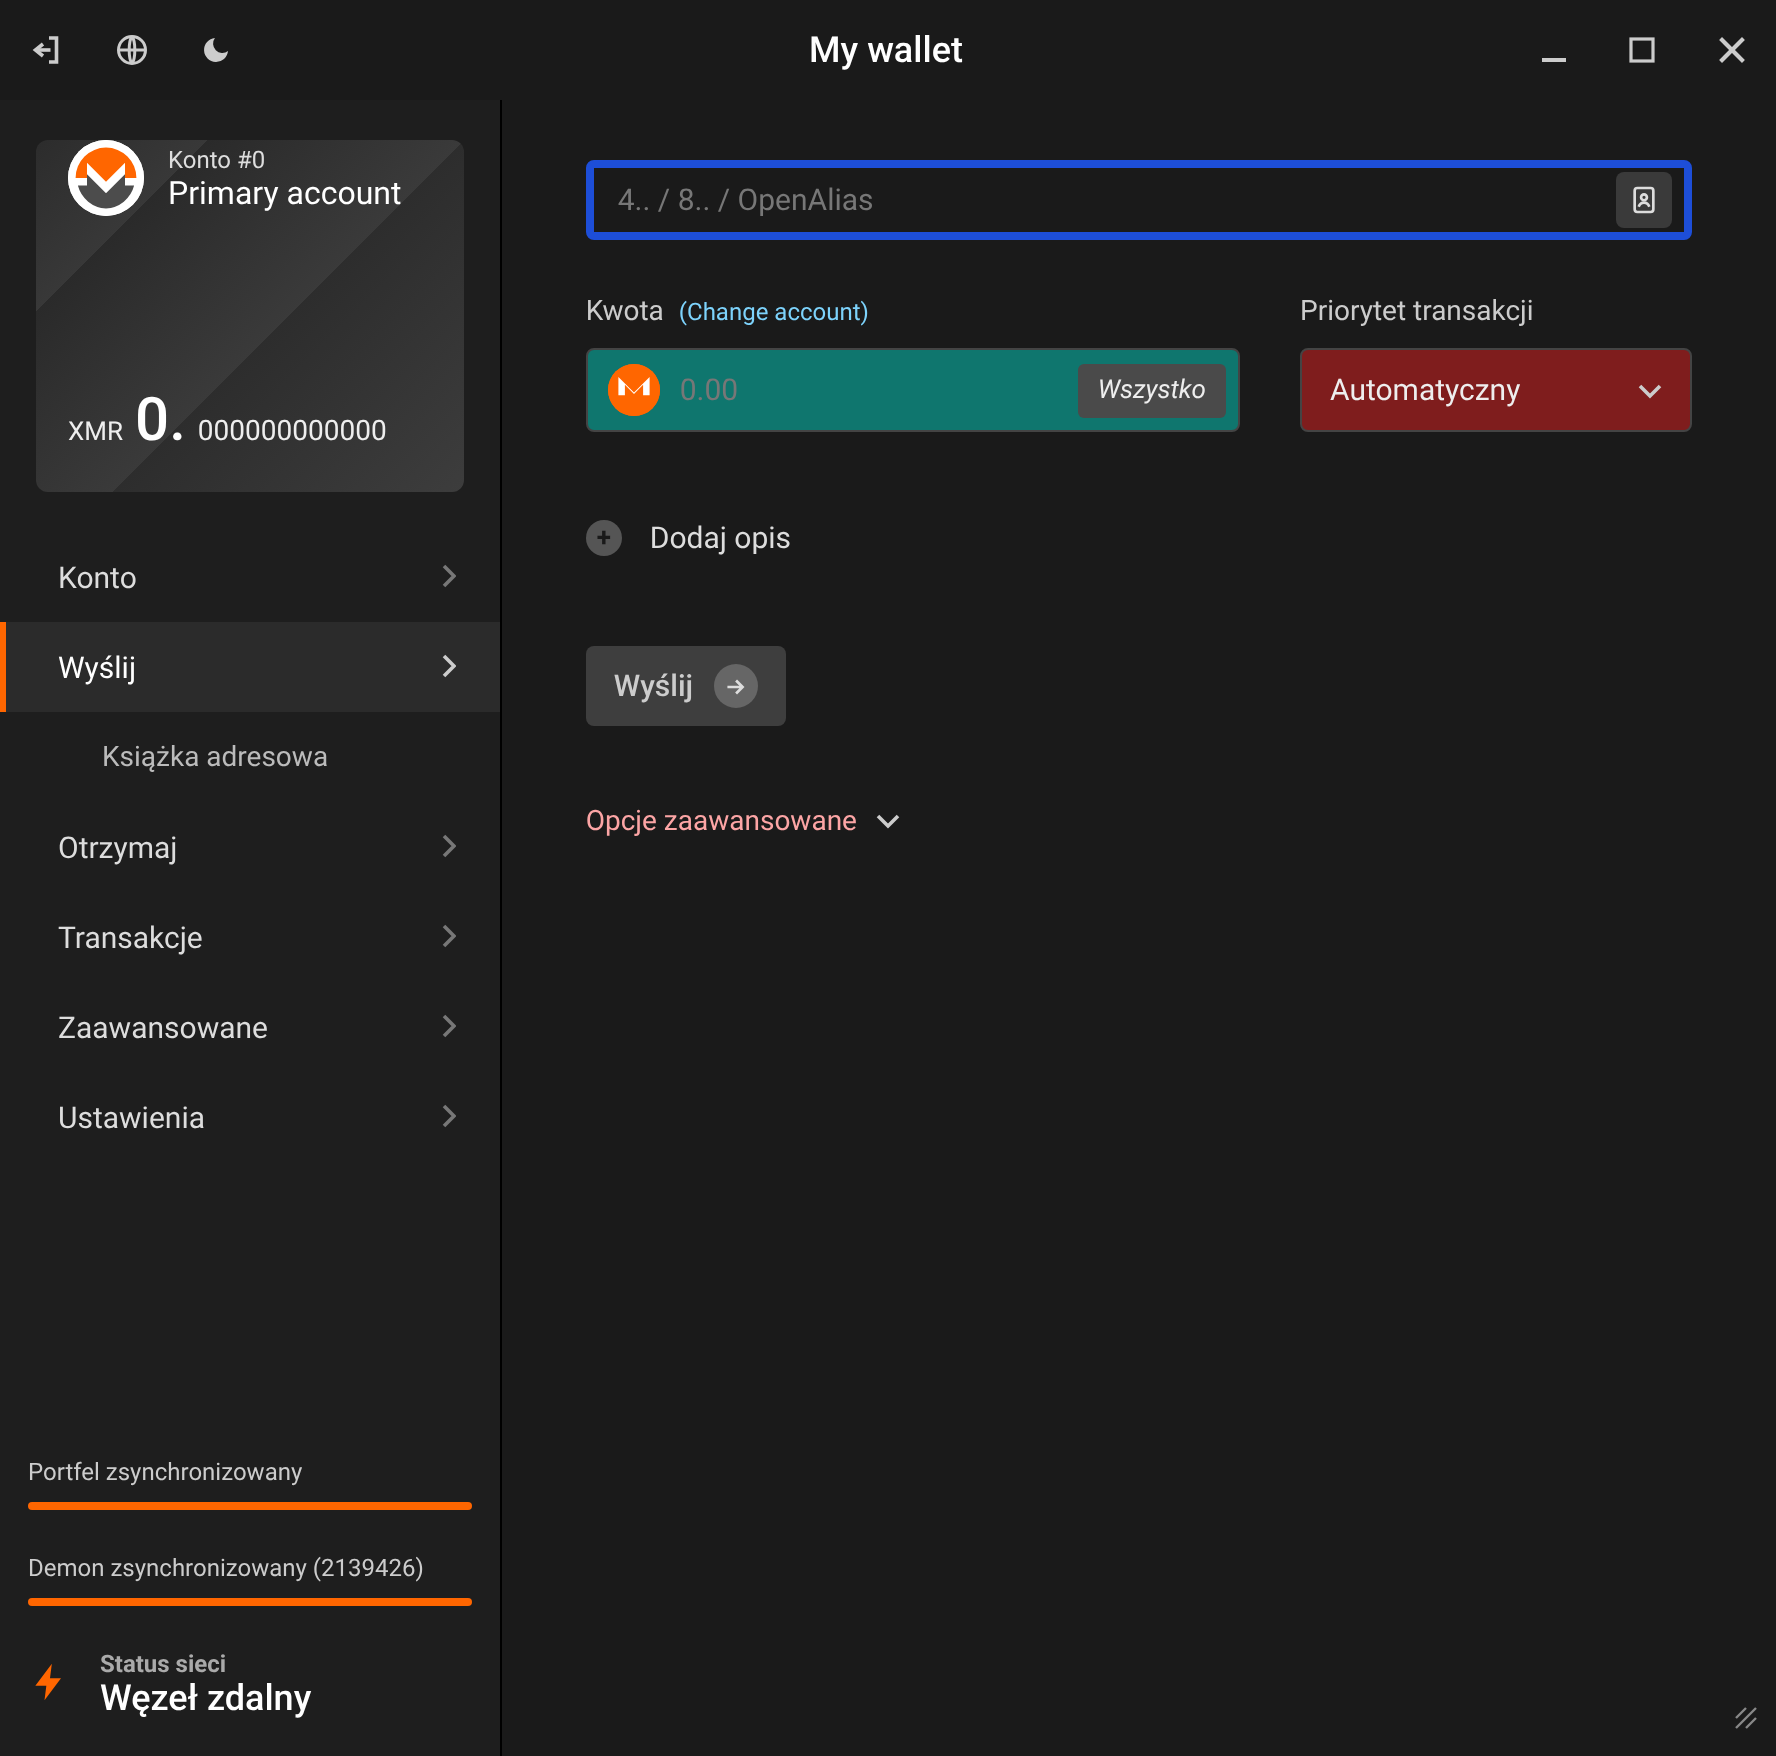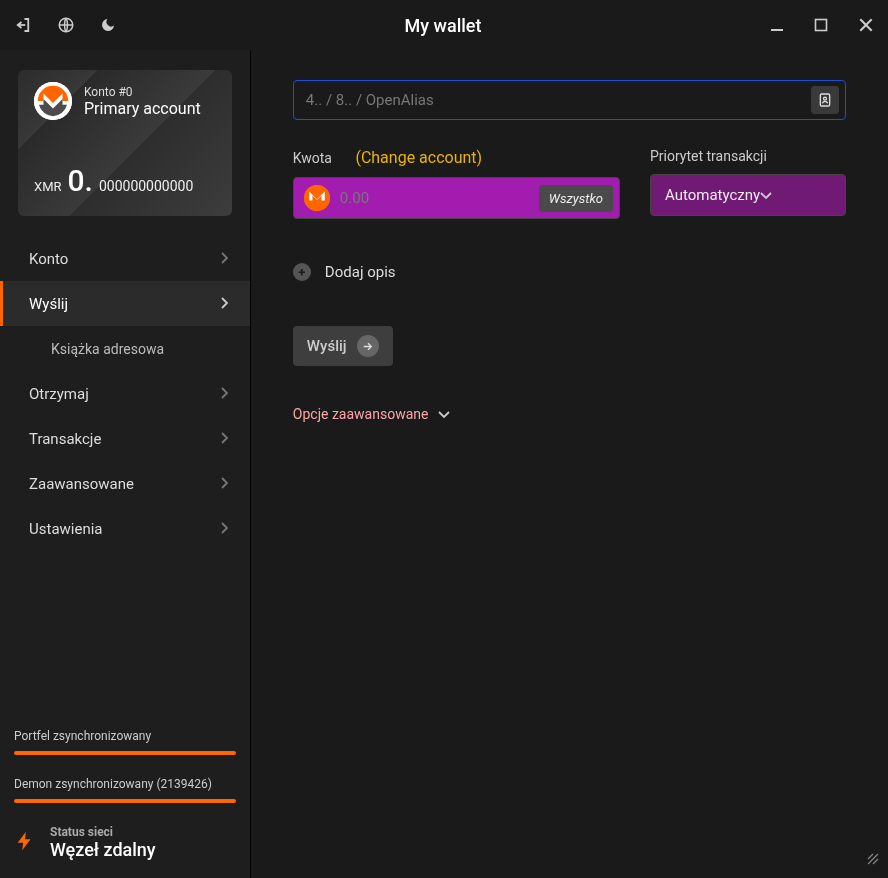--- a/index.html
+++ b/index.html
@@ -5,21 +5,21 @@
   * { box-sizing: border-box; margin: 0; padding: 0; font-family: -apple-system, BlinkMacSystemFont, "Segoe UI", Roboto, sans-serif; }
   body { width: 888px; height: 878px; background: #1a1a1a; color: #fff; overflow: hidden; position: relative; }
   .titlebar { height: 50px; display: flex; align-items: center; padding: 0 14px; background: #1a1a1a; }
   .titlebar .left-icons { display: flex; gap: 25px; align-items: center; }
   .titlebar .title { flex: 1; text-align: center; font-size: 18px; color: #fff; font-weight:500;}
   .titlebar .win-ctl { display: flex; gap: 30px; align-items: center; }
   .icon-btn { cursor: pointer; color: #ccc; display:inline-flex; align-items:center; justify-content:center;}
   .icon-btn svg{display:block;}
   .content { display: flex; height: 828px; }
   .sidebar { width: 300px; background: #1e1e1e; display: flex; flex-direction: column; border-right:1px solid #000;}
-  .card { margin: 20px 18px 10px 18px; height: 146px; border-radius: 6px; background: linear-gradient(135deg, #2c2c2c 0%, #383838 22%, #2a2a2a 22%, #3a3a3a 55%, #2d2d2d 55%, #3d3d3d 100%); padding: 12px 16px; position:relative;}
+  .card { margin: 20px 18px 10px 18px; height: 176px; border-radius: 6px; background: linear-gradient(135deg, #2c2c2c 0%, #383838 22%, #2a2a2a 22%, #3a3a3a 55%, #2d2d2d 55%, #3d3d3d 100%); padding: 0 16px; position:relative;}
   .card-top{display:flex;align-items:center;gap:12px;}
   .monero-logo{width:38px;height:38px;border-radius:50%;background:#fff;display:flex;align-items:center;justify-content:center;flex-shrink:0;}
   .card-acct-num{font-size:12px;color:#ddd;}
   .card-acct-name{font-size:16px;color:#fff;}
   .card-balance{position:absolute;bottom:18px;left:16px;display:flex;align-items:baseline;gap:6px;}
   .card-balance .cur{font-size:13px;color:#eee;}
   .card-balance .big{font-size:30px;font-weight:500;color:#fff;}
   .card-balance .small{font-size:14px;color:#eee;}
   .nav{margin-top:10px;}
   .nav-item{display:flex;align-items:center;justify-content:space-between;padding:0 22px 0 26px;height:45px;color:#ddd;font-size:15px;cursor:pointer;border-left:3px solid transparent;}
@@ -27,34 +27,34 @@
   .nav-item.sub{padding-left:48px;font-size:14px;color:#bbb;}
   .nav-chevron{color:#777;}
   .sidebar-bottom{margin-top:auto;padding:0 14px 18px 14px;}
   .sync-label{font-size:12px;color:#ccc;font-weight:normal;margin-bottom:8px;}
   .sync-bar{height:4px;background:#ff6600;border-radius:2px;margin-bottom:22px;width:100%;}
   .net-row{display:flex;gap:14px;align-items:center;margin-top:6px;}
   .net-status-label{font-size:12px;color:#aaa;font-weight:bold;}
   .net-status-value{font-size:18px;color:#fff;font-weight:500;}
   .main{flex:1;padding:30px 42px;background:#1a1a1a;position:relative;}
   .field-label{font-size:14px;color:#ccc;margin-bottom:10px;}
-  .input-wrap{display:flex;align-items:center;background:#1a1a1a;border:1px solid #1d4ed8;border-radius:4px;height:40px;padding:0 6px 0 12px;}
+  .input-wrap{display:flex;align-items:center;background:#1a1a1a;border:4px solid #1d4ed8;border-radius:4px;height:40px;padding:0 6px 0 12px;}
   .input-wrap input{flex:1;background:transparent;border:none;outline:none;color:#fff;font-size:15px;}
   .input-wrap input::placeholder{color:#777;}
   .ab-btn{width:28px;height:28px;background:#3a3a3a;border-radius:4px;display:flex;align-items:center;justify-content:center;cursor:pointer;}
   .row2{display:flex;gap:30px;margin-top:28px;}
   .col-amount{flex:0 0 274px;}
   .col-prio{flex:0 0 196px;}
-  .change-acct{font-size:16px;color:#eab308;margin-left:20px;}
-  .amount-wrap{display:flex;align-items:center;background:#a21caf;border:1px solid #444;border-radius:4px;height:42px;padding:0 6px 0 10px;}
+  .change-acct{font-size:12px;color:#7dd3fc;margin-left:4px;}
+  .amount-wrap{display:flex;align-items:center;background:#0f766e;border:1px solid #444;border-radius:4px;height:42px;padding:0 6px 0 10px;}
   .amount-wrap .xmr-ico{width:26px;height:26px;border-radius:50%;background:#ff6600;display:flex;align-items:center;justify-content:center;margin-right:10px;flex-shrink:0;}
   .amount-wrap input{flex:1;background:transparent;border:none;outline:none;color:#fff;font-size:15px;min-width:0;}
   .amount-wrap input::placeholder{color:#777;}
   .all-btn{background:#4a4a4a;color:#eee;border:none;border-radius:3px;padding:6px 10px;font-size:13px;cursor:pointer;font-style:italic;}
-  .select-wrap{display:flex;align-items:center;background:#701a75;border:1px solid #444;border-radius:4px;height:42px;padding:0 14px;cursor:pointer;}
+  .select-wrap{display:flex;align-items:center;justify-content:space-between;background:#7f1d1d;border:1px solid #444;border-radius:4px;height:42px;padding:0 14px;cursor:pointer;}
   .select-wrap span{font-size:15px;color:#eee;}
   .add-desc{display:flex;align-items:center;gap:14px;margin-top:44px;color:#ddd;font-size:15px;cursor:pointer;}
   .plus-circ{width:18px;height:18px;border-radius:50%;background:#555;color:#1a1a1a;display:flex;align-items:center;justify-content:center;font-size:13px;font-weight:bold;}
   .send-btn{margin-top:45px;display:inline-flex;align-items:center;gap:10px;background:#3e3e3e;color:#ccc;border:none;border-radius:4px;padding:9px 14px;font-size:15px;cursor:pointer;font-weight:500;}
   .send-btn .arrow-circ{width:22px;height:22px;border-radius:50%;background:#666;display:flex;align-items:center;justify-content:center;}
   .adv-opts{display:flex;align-items:center;gap:10px;margin-top:40px;color:#fca5a5;font-size:14px;cursor:pointer;}
   .resize-handle{position:absolute;bottom:8px;right:8px;}
 </style>
 </head>
 <body>

